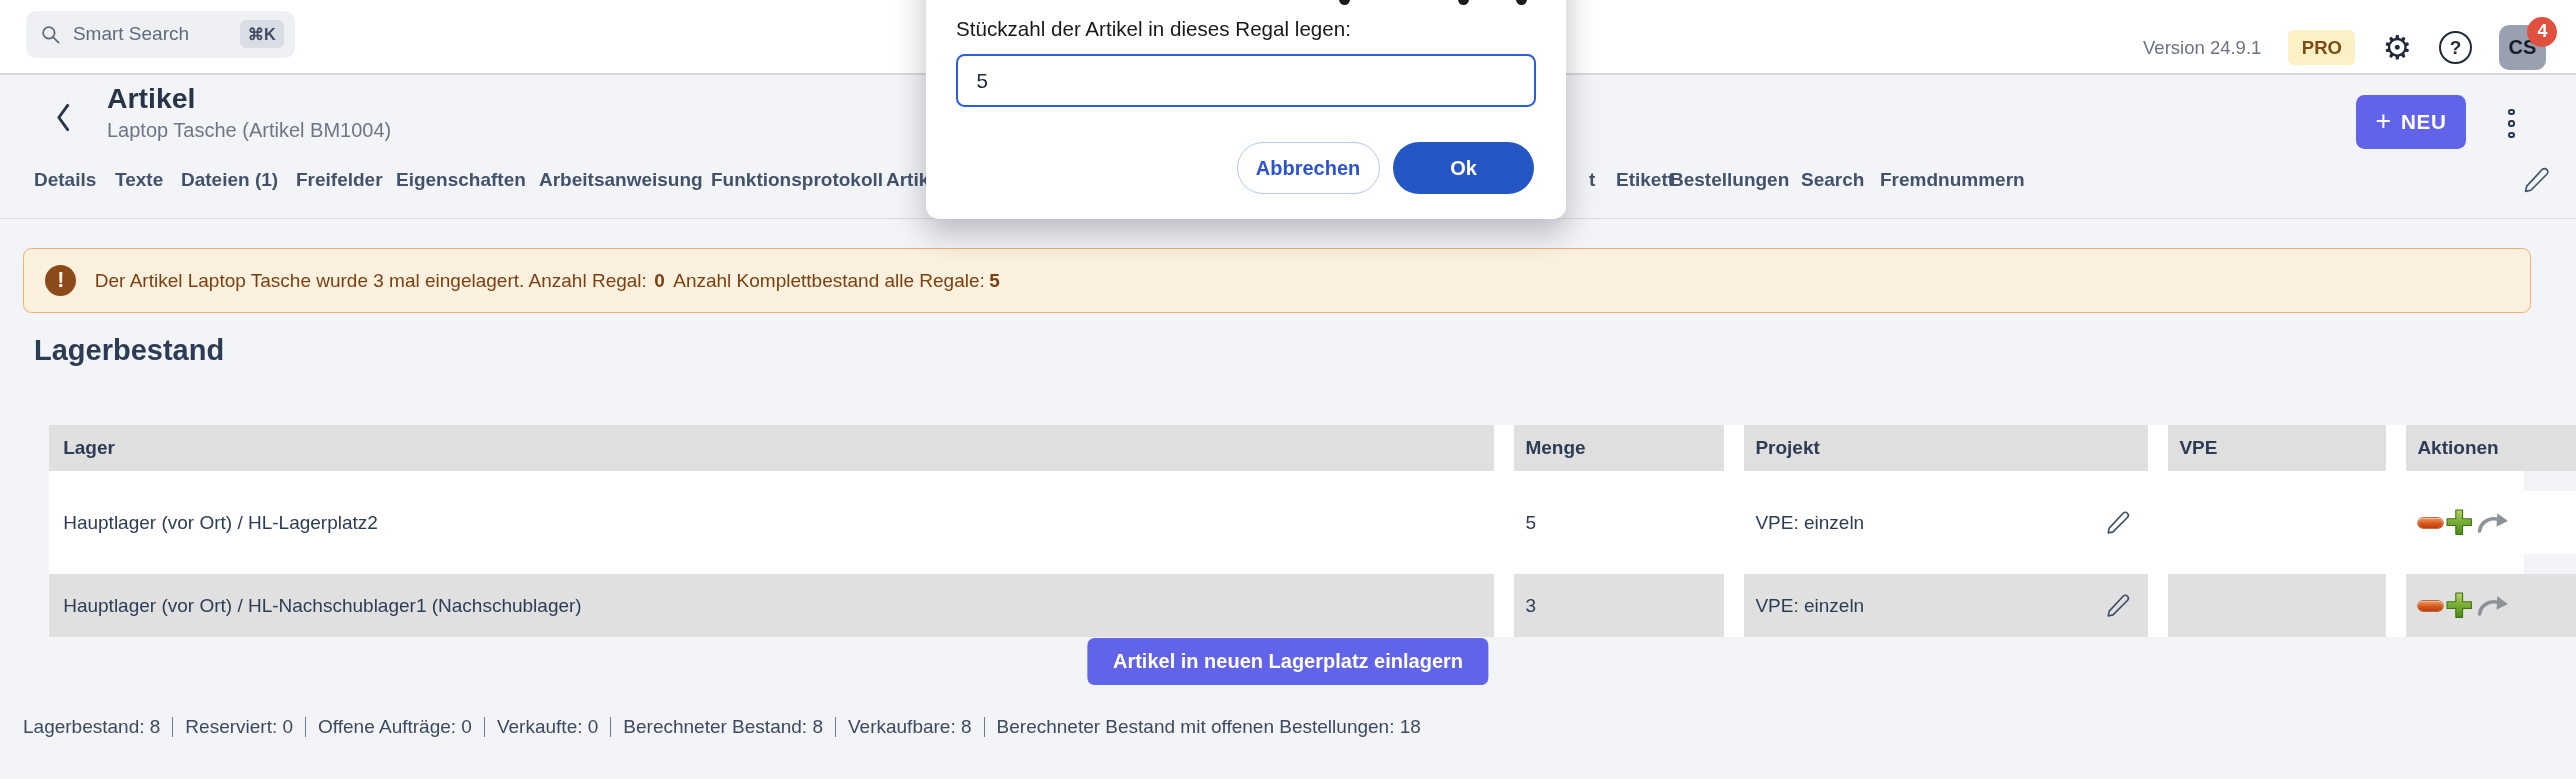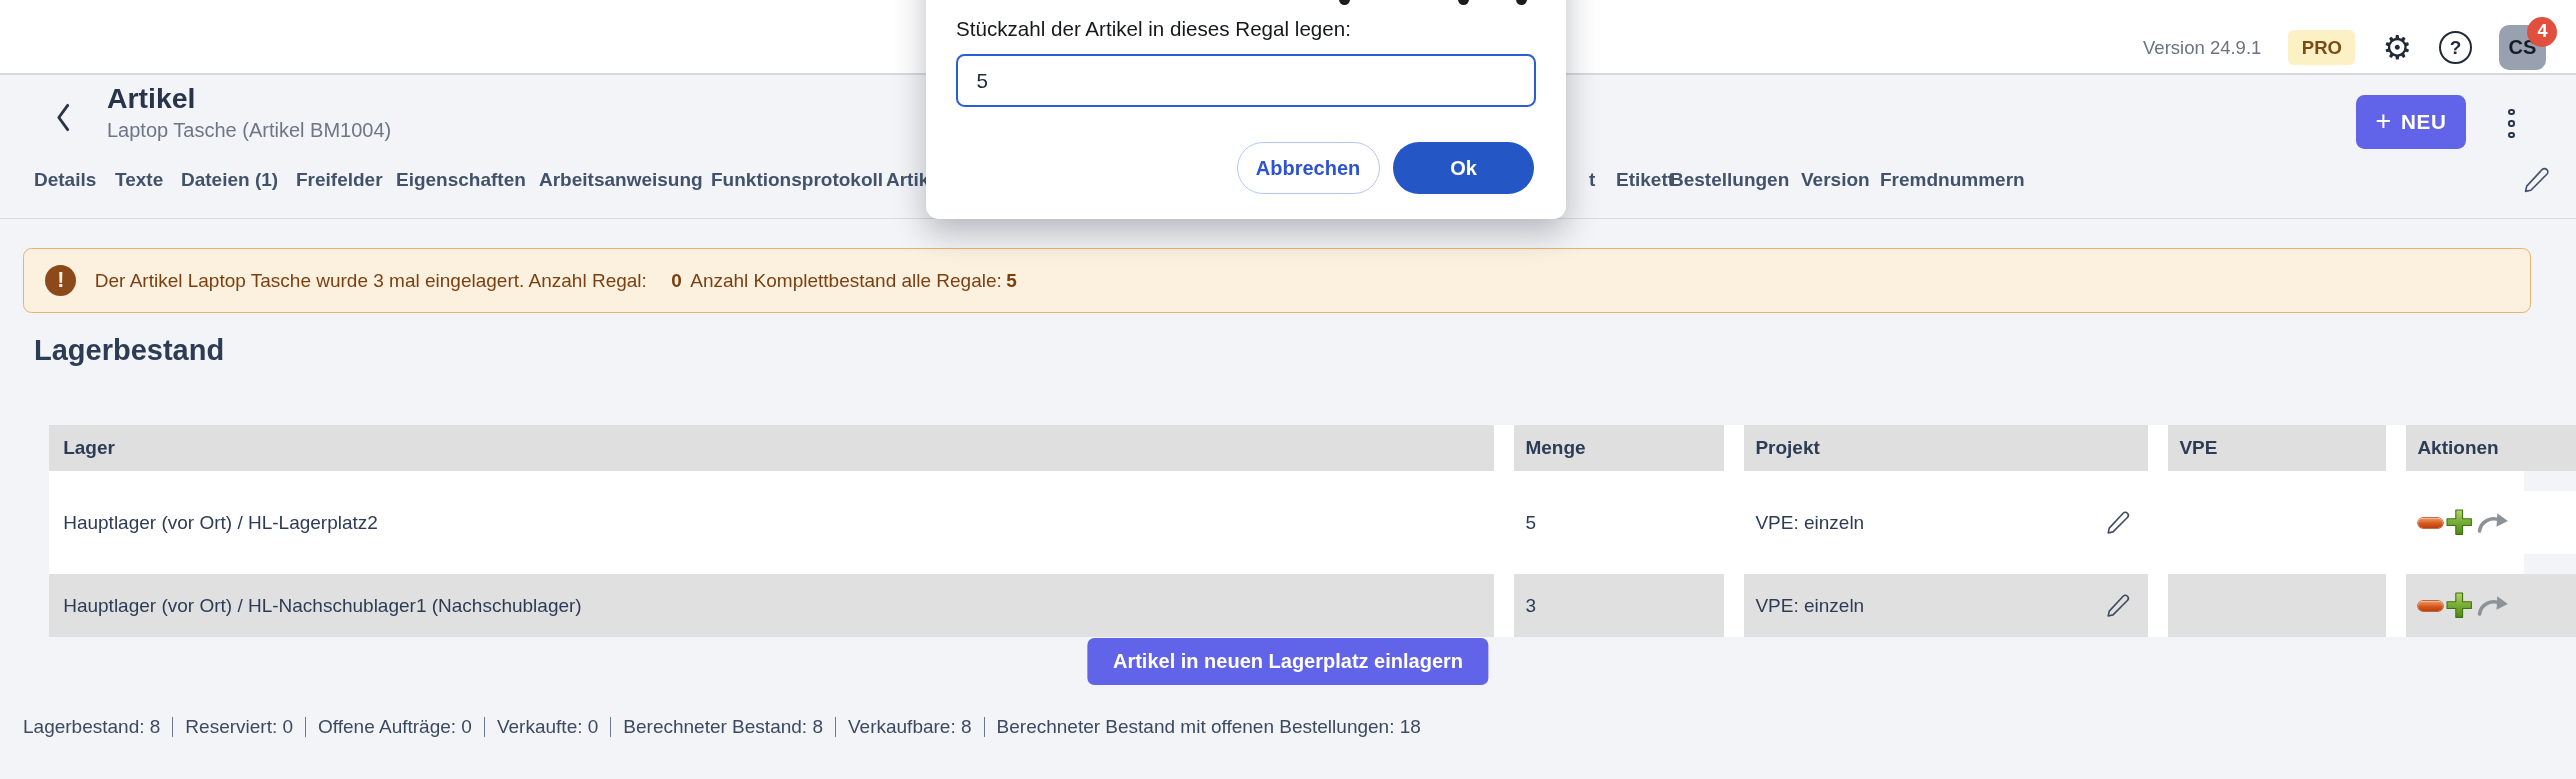--- a/index.html
+++ b/index.html
@@ -91,21 +91,21 @@
     background:#fcf0de; border:1.4px solid #eeb06e; border-radius:8.5px;
     display:flex; align-items:center; padding:0 21.3px; gap:18.5px;
   }
   .warning-icon {
     width:31px; height:31px; border-radius:50%; background:#8c4a1b;
     color:#fcf0de; font-size:21.3px; font-weight:bold; flex:0 0 auto;
     display:flex; align-items:center; justify-content:center;
   }
   .warning-text { font-size:19px; color:#7c3f10; }
   .warning-text b { margin:0 4.3px; }
-  .warning-text .lead { margin-right:20px; }
+  .warning-text .lead { margin-right:3px; }
 
   
   .section-title { position:absolute; left:34px; top:334px; font-size:29px; font-weight:bold; color:#2d3c55; }
 
   
   .stock-table {
     position:absolute; left:49px; top:425px; width:2475px;
     display:grid; grid-template-columns:1445px 210px 404px 218px 186px;
     column-gap:2.8px; row-gap:0; background:#ffffff;gap:20px;
   }
@@ -167,20 +167,30 @@
   .btn-ok {
     width:141px; height:52px; border-radius:26px; cursor:pointer;
     background:#2457c5; border:none; color:#ffffff;
     font-family:"Liberation Sans", sans-serif; font-size:20px; font-weight:bold;
   }
 </style>
 </head>
 <body>
 
 <header class="topbar">
+  <div class="search-pill">
+    <span style="display:flex;">
+      <svg width="21.3" height="21.3" viewBox="0 0 24 24" fill="none" stroke="#5f6b7d" stroke-width="2" stroke-linecap="round">
+        <circle cx="10" cy="10" r="6.5"></circle>
+          <line x1="15" y1="15" x2="21" y2="21"></line>
+      </svg>
+    </span>
+    <input type="text" placeholder="Smart Search" style="">
+    <span class="kbd-badge">⌘K</span>
+  </div>
 
   <div class="topbar-right">
     <span class="version-text">Version 24.9.1</span>
     <span class="pro-badge">PRO</span>
     <span class="gear-glyph">⚙</span>
     <span class="help-circle">?</span>
     <div class="avatar">
       <span>CS</span>
       <span class="notif-badge">4</span>
     </div>
@@ -210,21 +220,21 @@
   <span class="tab" style="left:115px">Texte</span>
   <span class="tab" style="left:181px">Dateien (1)</span>
   <span class="tab" style="left:296px">Freifelder</span>
   <span class="tab" style="left:396px">Eigenschaften</span>
   <span class="tab" style="left:539px">Arbeitsanweisung</span>
   <span class="tab" style="left:711px">Funktionsprotokoll</span>
   <span class="tab" style="left:886px">Artikel</span>
   <span class="tab" style="left:1589px">t</span>
   <span class="tab" style="left:1616px">Etikett</span>
   <span class="tab" style="left:1670px">Bestellungen</span>
-  <span class="tab" style="left:1801px">Version</span>
+  <span class="tab" style="left:1801px">Search</span>
   <span class="tab" style="left:1880px">Fremdnummern</span>
 </nav>
 <span class="tabs-edit-icon">
   <svg width="28.4" height="28.4" viewBox="0 0 24 24" fill="none" stroke="currentColor" stroke-width="1.4" stroke-linecap="round" stroke-linejoin="round">
     <path d="M17 3a2.8 2.8 0 0 1 4 4L7.5 20.5 3 21.5l1-4.5L17 3z"></path>
   </svg>
 </span>
 <div class="tabs-divider"></div>
 
 <div class="warning-banner">

